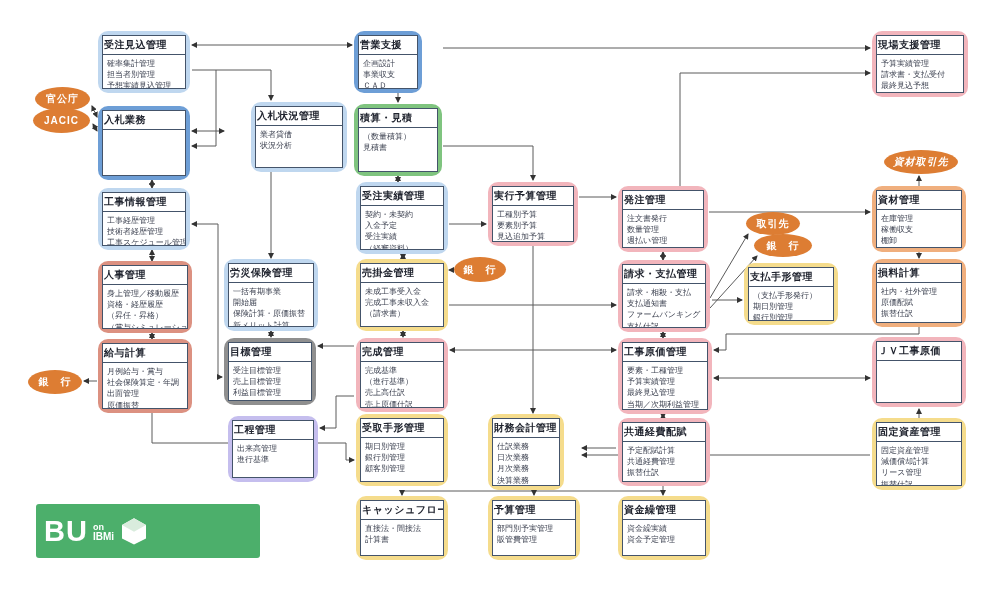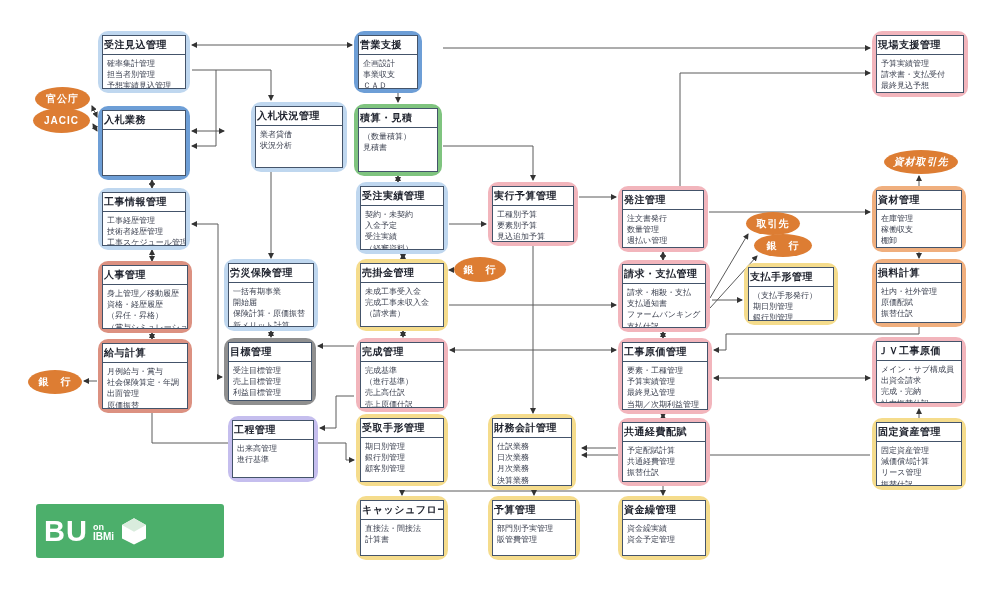--- a/index.html
+++ b/index.html
@@ -8,21 +8,21 @@
   #wires{position:absolute;left:0;top:0;width:1000px;height:595px;}
   .node{position:absolute;border-radius:10px;padding:4px;box-sizing:border-box;}
   .node .inner{background:#fff;border:1px solid #44546A;height:100%;box-sizing:border-box;
     display:flex;flex-direction:column;overflow:hidden;}
   .node .title{font-size:10px;font-weight:bold;color:#20242f;text-align:left;
     padding:2px 1px 2px 1px;border-bottom:1px solid #44546A;letter-spacing:0.5px;white-space:nowrap;}
   .node .items{padding:3px 3px 1px 4px;font-size:8px;color:#3c4150;line-height:1.4;
     white-space:nowrap;text-align:left;}
   .ellipse{position:absolute;border-radius:50%;display:flex;align-items:center;justify-content:center;
     color:#fff;font-weight:bold;font-size:10px;letter-spacing:1px;white-space:nowrap;}
-  .logo{position:absolute;left:36px;top:504px;width:188px;height:54px;border-radius:3px;
+  .logo{position:absolute;left:36px;top:504px;width:224px;height:54px;border-radius:3px;
     display:flex;align-items:center;gap:5px;padding:0 8px;box-sizing:border-box;color:#fff;}
   .logo .bu{font-size:29px;font-weight:900;letter-spacing:1px;line-height:1;}
   .logo .stack{display:flex;flex-direction:column;line-height:1.05;margin-top:4px;}
   .logo .stack .on{font-size:9px;font-weight:bold;}
   .logo .stack .ibmi{font-size:10px;font-weight:bold;}
   .logo .name{font-size:29px;font-weight:bold;letter-spacing:2px;line-height:1;}
 </style>
 </head>
 <body>
 
@@ -296,26 +296,20 @@
             <div>要素・工種管理</div>
             <div>予算実績管理</div>
             <div>最終見込管理</div>
             <div>当期／次期利益管理</div>
           </div>
         </div>
       </div>
       <div class="node" style="left: 872px; top: 337px; width: 94px; height: 70px; background: rgb(242, 181, 188);">
         <div class="inner">
           <div class="title">ＪＶ工事原価</div>
-          <div class="items">
-            <div>メイン・サブ構成員</div>
-            <div>出資金請求</div>
-            <div>完成・完納</div>
-            <div>社内振替仕訳</div>
-          </div>
         </div>
       </div>
       <div class="node" style="left: 228px; top: 416px; width: 90px; height: 66px; background: rgb(197, 190, 238);">
         <div class="inner">
           <div class="title">工程管理</div>
           <div class="items">
             <div>出来高管理</div>
             <div>進行基準</div>
           </div>
         </div>
@@ -323,21 +317,21 @@
       <div class="node" style="left: 356px; top: 414px; width: 92px; height: 72px; background: rgb(245, 220, 140);">
         <div class="inner">
           <div class="title">受取手形管理</div>
           <div class="items">
             <div>期日別管理</div>
             <div>銀行別管理</div>
             <div>顧客別管理</div>
           </div>
         </div>
       </div>
-      <div class="node" style="left: 488px; top: 414px; width: 88px; height: 76px; background: rgb(245, 220, 140);">
+      <div class="node" style="left: 488px; top: 414px; width: 76px; height: 76px; background: rgb(245, 220, 140);">
         <div class="inner">
           <div class="title">財務会計管理</div>
           <div class="items">
             <div>仕訳業務</div>
             <div>日次業務</div>
             <div>月次業務</div>
             <div>決算業務</div>
           </div>
         </div>
       </div>

